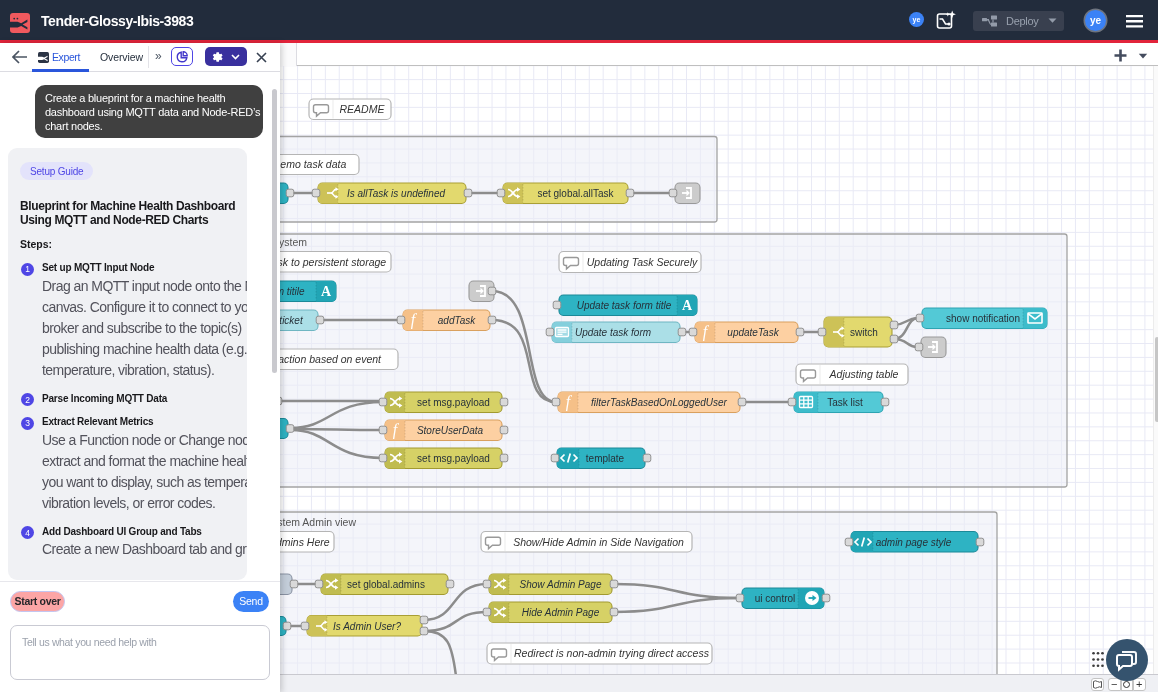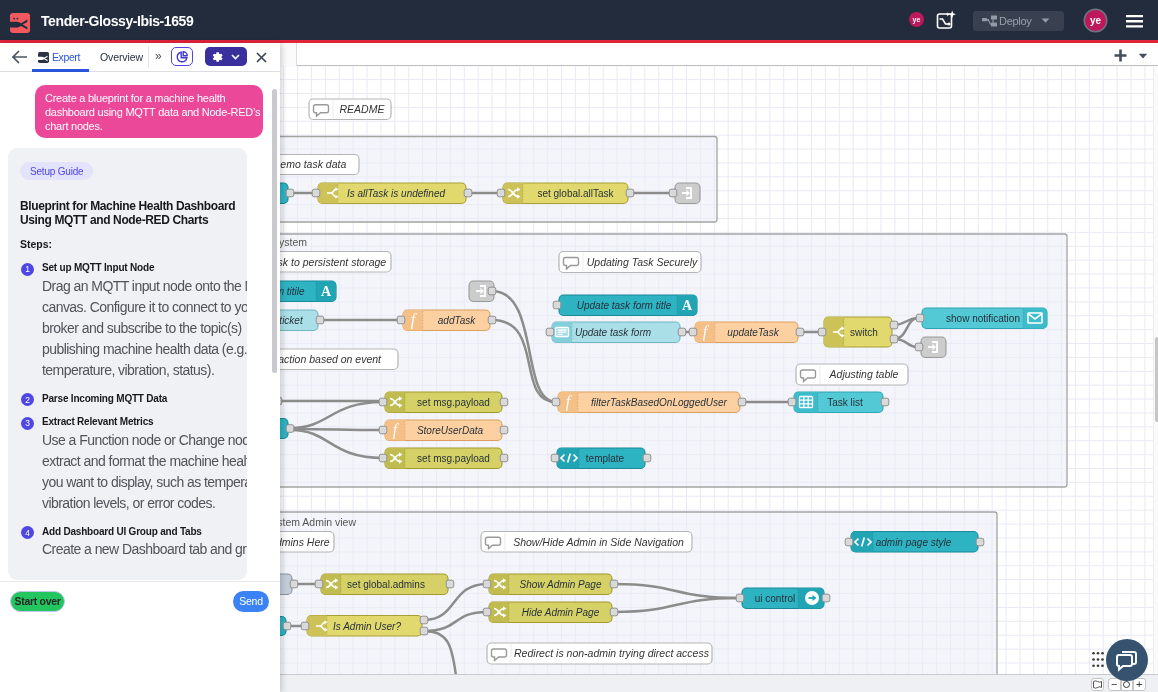--- a/index.html
+++ b/index.html
@@ -2,38 +2,38 @@
 <html><head><meta charset="utf-8">
 <style>
 *{margin:0;padding:0;box-sizing:border-box}
 html,body{width:1158px;height:692px;overflow:hidden;font-family:"Liberation Sans",sans-serif;background:#fff}
 #app{position:relative;width:1158px;height:692px}
 .abs{position:absolute}
 
 #nav{position:absolute;left:0;top:0;width:100%;height:40px;background:#222c3c}
 #redline{position:absolute;left:0;top:40px;width:100%;height:2.5px;background:#e2243b}
 #nav .title{position:absolute;left:41px;top:13px;color:#fff;font-size:14px;font-weight:bold;letter-spacing:-0.4px}
-.avatar{position:absolute;border-radius:50%;background:#be185d;color:#fff;display:flex;align-items:center;justify-content:center;font-weight:bold}
+.avatar{position:absolute;border-radius:50%;background:#3b82f6;color:#fff;display:flex;align-items:center;justify-content:center;font-weight:bold}
 #deploy{position:absolute;left:973px;top:11px;width:91px;height:20px;background:#39404f;border-radius:3px;color:#99a1ae;font-size:11px;letter-spacing:-0.3px;display:flex;align-items:center}
 
 #panel{position:absolute;left:0;top:42.5px;width:280px;height:650px;background:#fff;box-shadow:2px 0 6px rgba(0,0,0,0.18);z-index:5}
 #phead{position:absolute;left:0;top:0;width:100%;height:29px;border-bottom:1px solid #dcdce2;background:#fff}
-#bubble{position:absolute;left:35px;top:42.5px;width:228px;height:53px;background:#ec4899;border-radius:10px;color:#fff;font-size:11px;letter-spacing:-0.25px;line-height:14.2px;padding:6px 10px;white-space:nowrap}
+#bubble{position:absolute;left:35px;top:42.5px;width:228px;height:53px;background:#404040;border-radius:10px;color:#fff;font-size:11px;letter-spacing:-0.25px;line-height:14.2px;padding:6px 10px;white-space:nowrap}
 #card{position:absolute;left:8px;top:105.5px;width:239px;height:432px;background:#f0f1f4;border-radius:9px;overflow:hidden}
 #card .inner{padding:12.5px 0 0 12px;white-space:nowrap}
 .pill{display:inline-block;background:#e3e3fb;color:#4f46e5;font-size:10px;letter-spacing:-0.2px;padding:3.5px 10px;border-radius:9.5px}
 #card h2{font-size:12px;line-height:14px;color:#18181b;margin-top:19px;letter-spacing:-0.37px}
 #card p.lead{font-size:11px;line-height:15.2px;color:#3f3f46;margin-top:3px;letter-spacing:-0.5px}
 #card .stepsh{font-size:10.5px;font-weight:bold;color:#18181b;margin-top:11px}
 .step{position:relative;margin-top:12.2px;padding-left:22px}
 .step .num{position:absolute;left:1px;top:0.5px;width:13px;height:13px;border-radius:50%;background:#4f46e5;color:#fff;font-size:8.5px;display:flex;align-items:center;justify-content:center}
 .step b{font-size:10px;letter-spacing:-0.2px;color:#18181b;display:block;margin-bottom:2.5px}
 .step div.bd{font-size:14px;letter-spacing:-0.55px;line-height:21px;color:#52525b}
 #divider{position:absolute;left:0;top:538px;width:100%;border-top:1px solid #e7e7ec}
-#startover{position:absolute;left:10px;top:548px;width:55px;height:21px;border:1px solid #c3c6f0;border-radius:11px;font-size:10.5px;font-weight:bold;letter-spacing:-0.3px;color:#27272a;display:flex;align-items:center;justify-content:center;background:#22c55e}
+#startover{position:absolute;left:10px;top:548px;width:55px;height:21px;border:1px solid #c3c6f0;border-radius:11px;font-size:10.5px;font-weight:bold;letter-spacing:-0.3px;color:#27272a;display:flex;align-items:center;justify-content:center;background:#fca5a5}
 #send{position:absolute;left:233px;top:548px;width:36px;height:21px;border-radius:11px;background:#3b82f6;color:#fff;font-size:10.5px;font-weight:normal;letter-spacing:-0.2px;display:flex;align-items:center;justify-content:center}
 #ta{position:absolute;left:10px;top:582px;width:260px;height:55px;border:1px solid #c9cad3;border-radius:7px;background:#fff;color:#9ba1ac;font-size:10.5px;letter-spacing:-0.35px;padding:10px 11px}
 #pscroll{position:absolute;left:272px;top:46px;width:5px;height:284px;background:#c9c9ce;border-radius:3px}
 
 #tabbar{position:absolute;left:280px;top:42.5px;width:878px;height:23.5px;background:#fff;border-bottom:1px solid #bfbfbf;z-index:1}
 #flow{position:absolute;left:280px;top:66px;width:873px;height:608px;overflow:hidden;background-color:#fff;background-image:linear-gradient(to right,#e8e9f5 1px,transparent 1px),linear-gradient(to bottom,#e8e9f5 1px,transparent 1px);background-size:13.9px 13.9px;background-position:3.2px -0.8px}
 #flow svg{position:absolute;left:0;top:0}
 .wire{fill:none;stroke:#8c8c8c;stroke-width:2.5}
 .port{fill:#d9d9d9;stroke:#919191;stroke-width:1}
 #vsb{position:absolute;left:1153px;top:66px;width:5px;height:608px;background:#fafafa;border-left:1px solid #ececec}
@@ -46,38 +46,38 @@
 <body>
 <div id="app">
 
   <div id="nav">
     <svg class="abs" style="left:10px;top:12.5px" width="20" height="20" viewBox="0 0 20 20">
       <rect width="20" height="20" rx="3" fill="#f0595e"></rect>
       <path d="M0,8.7 h7.6 L11.2,10.2 17.4,6.6 v2.3 L12.6,11.6 17.4,14.3 v2.3 L11.2,13 7.6,14.5 H0 z" fill="#222c3c"></path>
       <circle cx="4.2" cy="5.6" r="0.9" fill="#222c3c"></circle>
         <circle cx="7.4" cy="5.6" r="0.9" fill="#222c3c"></circle>
     </svg>
-    <div class="title">Tender-Glossy-Ibis-1659</div>
+    <div class="title">Tender-Glossy-Ibis-3983</div>
     <div class="avatar" style="left:909px;top:12px;width:15px;height:15px;font-size:7px">ye</div>
     <svg class="abs" style="left:936px;top:10px" width="21" height="21" viewBox="0 0 21 21">
       <rect x="1.5" y="4" width="14" height="14" rx="2" fill="none" stroke="#fff" stroke-width="1.6"></rect>
       <path d="M3.5,9 h3 l3,5 h4" stroke="#fff" stroke-width="1.5" fill="none"></path>
       <circle cx="13" cy="14" r="1.6" fill="#fff"></circle>
       <path d="M16.2,0.5 l1,2.7 2.7,1 -2.7,1 -1,2.7 -1,-2.7 -2.7,-1 2.7,-1 z" fill="#fff"></path>
       <path d="M11.8,2.2 l0.65,1.45 1.45,0.65 -1.45,0.65 -0.65,1.45 -0.65,-1.45 -1.45,-0.65 1.45,-0.65 z" fill="#fff"></path>
     </svg>
     <div id="deploy">
       <svg style="margin-left:9px" width="16" height="12" viewBox="0 0 16 12">
         <rect x="0" y="3" width="5" height="3.2" rx="0.5" fill="#939ba9"></rect>
         <rect x="9" y="0.5" width="6" height="4" rx="0.5" fill="#939ba9"></rect>
         <rect x="9" y="7.5" width="6" height="4" rx="0.5" fill="#939ba9"></rect>
         <path d="M5,4.6 h2 M11,4.5 v3" stroke="#939ba9" stroke-width="1.2" fill="none"></path>
         <path d="M5,4.6 C8,4.6 7,9.4 9,9.4" stroke="#939ba9" stroke-width="1.2" fill="none"></path>
       </svg>
-      <span style="margin-left:1px">Deploy</span>
+      <span style="margin-left:8px">Deploy</span>
       <svg style="margin-left:10px" width="9" height="6" viewBox="0 0 9 6">
           <path d="M0.5,0.5 l4,4.3 4,-4.3 z" fill="#939ba9"></path>
         </svg>
     </div>
     <div class="avatar" style="left:1085px;top:10px;width:21px;height:21px;font-size:10px;box-shadow:0 0 0 1.5px rgba(255,255,255,0.35)">ye</div>
     <svg class="abs" style="left:1126px;top:15px" width="17" height="12.5" viewBox="0 0 18 13">
       <path d="M0,1 h18 M0,6.5 h18 M0,12 h18" stroke="#fff" stroke-width="2.4"></path>
     </svg>
   </div>
   <div id="redline"></div>
@@ -596,14 +596,15 @@
       <div class="step">
             <span class="num">4</span>
             <b>Add Dashboard UI Group and Tabs</b>
         <div class="bd">Create a new Dashboard tab and group using</div>
           </div>
     </div>
       </div>
     <div id="divider"></div>
     <div id="startover">Start over</div>
     <div id="send">Send</div>
+    <div id="ta">Tell us what you need help with</div>
     <div id="pscroll"></div>
   </div>
 </div>
 </body></html>

